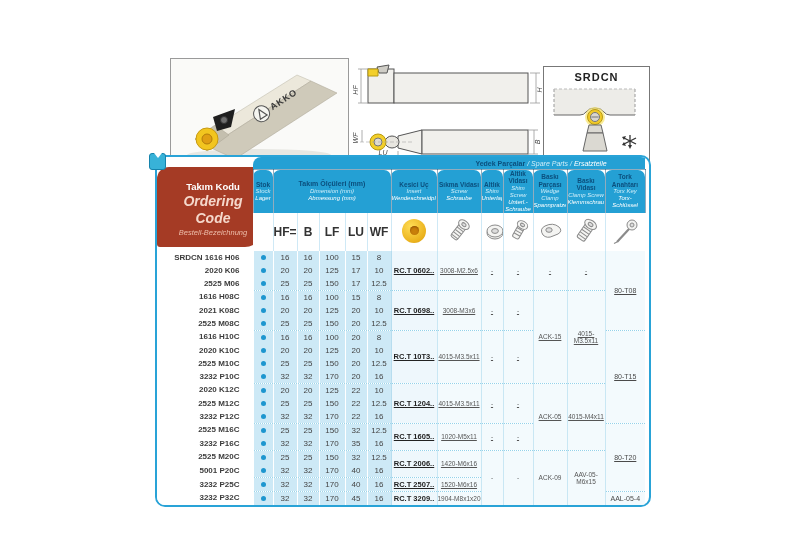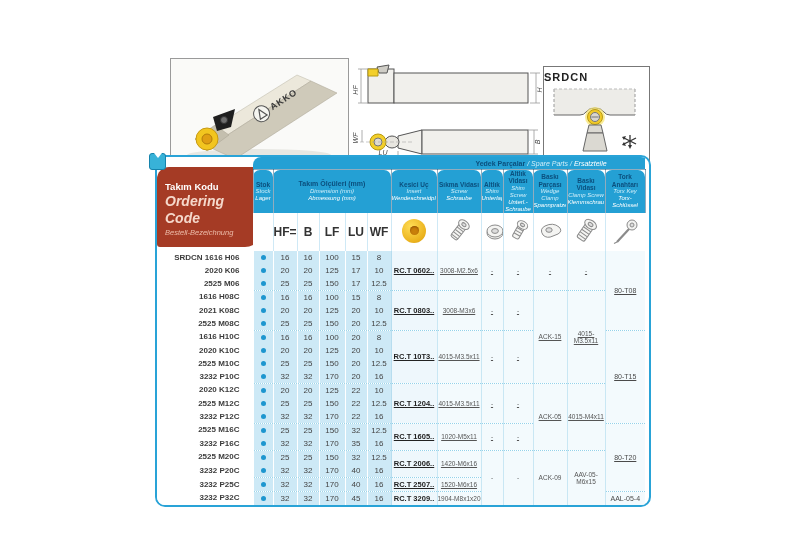--- a/index.html
+++ b/index.html
@@ -8,21 +8,21 @@
 
   
   #photo-box{left:170px;top:58px;width:177px;height:108px;border:1px solid #9a9a9a;background:#fbfbf9;}
 
   
   #drawings{left:352px;top:56px;width:192px;height:116px;}
   .dimtxt{font-size:7px;font-style:italic;fill:#444;}
 
   
   #srdcn-box{left:543px;top:66px;width:105px;height:93px;border:1px solid #777;background:#fff;}
-  #srdcn-title{text-align:left;font-weight:bold;font-size:11px;color:#222;letter-spacing:1px;margin-top:4px;}
+  #srdcn-title{text-align:center;font-weight:bold;font-size:11px;color:#222;letter-spacing:1px;margin-top:4px;}
 
   
   #bookmark{left:149px;top:153px;width:15px;height:15px;background:#38b2d8;border:1px solid #1583ac;border-radius:3px;z-index:5;}
   #bookmark:after{content:"";position:absolute;left:4px;top:-1px;border-left:4px solid transparent;border-right:4px solid transparent;border-top:5px solid #ffffff;}
 
   
   #tframe{left:155px;top:155px;width:492px;border:2px solid #29a3d7;border-radius:10px;background:#fff;overflow:hidden;}
   table{border-collapse:collapse;table-layout:fixed;width:488px;}
   td{padding:0;height:13px;font-size:8px;color:#444;text-align:center;vertical-align:middle;overflow:hidden;}
 
@@ -36,21 +36,21 @@
   .yedek .l2{color:rgba(235,250,255,.85);font-style:italic;}
   .yedek .l3{color:#fff;font-style:italic;}
 
   .tab{border:1px solid rgba(8,70,110,.45);border-bottom:none;border-radius:7px 7px 0 0;line-height:1.15;}
   .tab .l1{display:block;color:#0b4f7d;font-weight:bold;font-size:6.5px;}
   .tab .l2{display:block;color:rgba(235,250,255,.85);font-style:italic;font-size:6px;}
   .tab .l3{display:block;color:#ffffff;font-style:italic;font-size:6px;}
   .tab.big .l1{font-size:7px;}
 
   .corner{background:#fff;vertical-align:top;}
-  #redbox{margin:10px 0 0 0;width:104px;height:80px;background:#a53b25;border-radius:12px 3px 16px 3px;color:#fff;text-align:left;padding:14px 0 0 8px;box-sizing:border-box;line-height:1.25;}
+  #redbox{margin:10px 0 0 0;width:104px;height:80px;background:#a53b25;border-radius:12px 3px 16px 3px;color:#fff;text-align:center;padding:14px 0 0 8px;box-sizing:border-box;line-height:1.25;}
   #redbox .r1{font-size:9.5px;font-weight:bold;}
   #redbox .r2{font-size:14px;font-weight:bold;font-style:italic;color:#f5d8cb;}
   #redbox .r3{font-size:7.5px;font-style:italic;color:#edbdaa;}
 
   .dimlab{font-weight:bold;color:#333;font-size:12px;border-left:1px solid #cfe9f6;}
   .iconcell{border-left:1px solid #cfe9f6;}
 
   
   .code{font-weight:bold;color:#3c3c3c;text-align:right;padding-right:13px;background:#fff;font-size:8px;}
   .dot,.dim{background:#cde9f6;border-left:1px solid #fff;}
@@ -333,21 +333,21 @@
           <td class="dim ge">12.5</td>
         </tr>
         <tr>
           <td class="code">1616 H08C</td>
           <td class="dot"><span class="dotmark"></span></td>
           <td class="dim">16</td>
           <td class="dim">16</td>
           <td class="dim">100</td>
           <td class="dim">15</td>
           <td class="dim">8</td>
-          <td class="ic m" rowspan="3">RC.T 0803..</td>
+          <td class="ic m" rowspan="3">RC.T 0698..</td>
           <td class="sp m" rowspan="3">3008-M3x6</td>
           <td class="sp m" rowspan="3">-</td>
           <td class="sp m" rowspan="3">-</td>
           <td class="sp m" rowspan="7">ACK-15</td>
           <td class="sp m" rowspan="7">4015-M3.5x11</td>
         </tr>
         <tr>
           <td class="code">2021 K08C</td>
           <td class="dot"><span class="dotmark"></span></td>
           <td class="dim">20</td>
@@ -471,21 +471,21 @@
           <td class="dim">32</td>
           <td class="dim">12.5</td>
           <td class="ic m" rowspan="2">RC.T 2006..</td>
           <td class="sp m" rowspan="2">1420-M6x16</td>
           <td class="sp" rowspan="4">-</td>
           <td class="sp" rowspan="4">-</td>
           <td class="sp" rowspan="4">ACK-09</td>
           <td class="sp" rowspan="4">AAV-05-M6x15</td>
         </tr>
         <tr>
-          <td class="code">3232 P20C</td>
+          <td class="code">5001 P20C</td>
           <td class="dot ge"><span class="dotmark"></span></td>
           <td class="dim ge">32</td>
           <td class="dim ge">32</td>
           <td class="dim ge">170</td>
           <td class="dim ge">40</td>
           <td class="dim ge">16</td>
         </tr>
         <tr>
           <td class="code">3232 P25C</td>
           <td class="dot ge"><span class="dotmark"></span></td>

